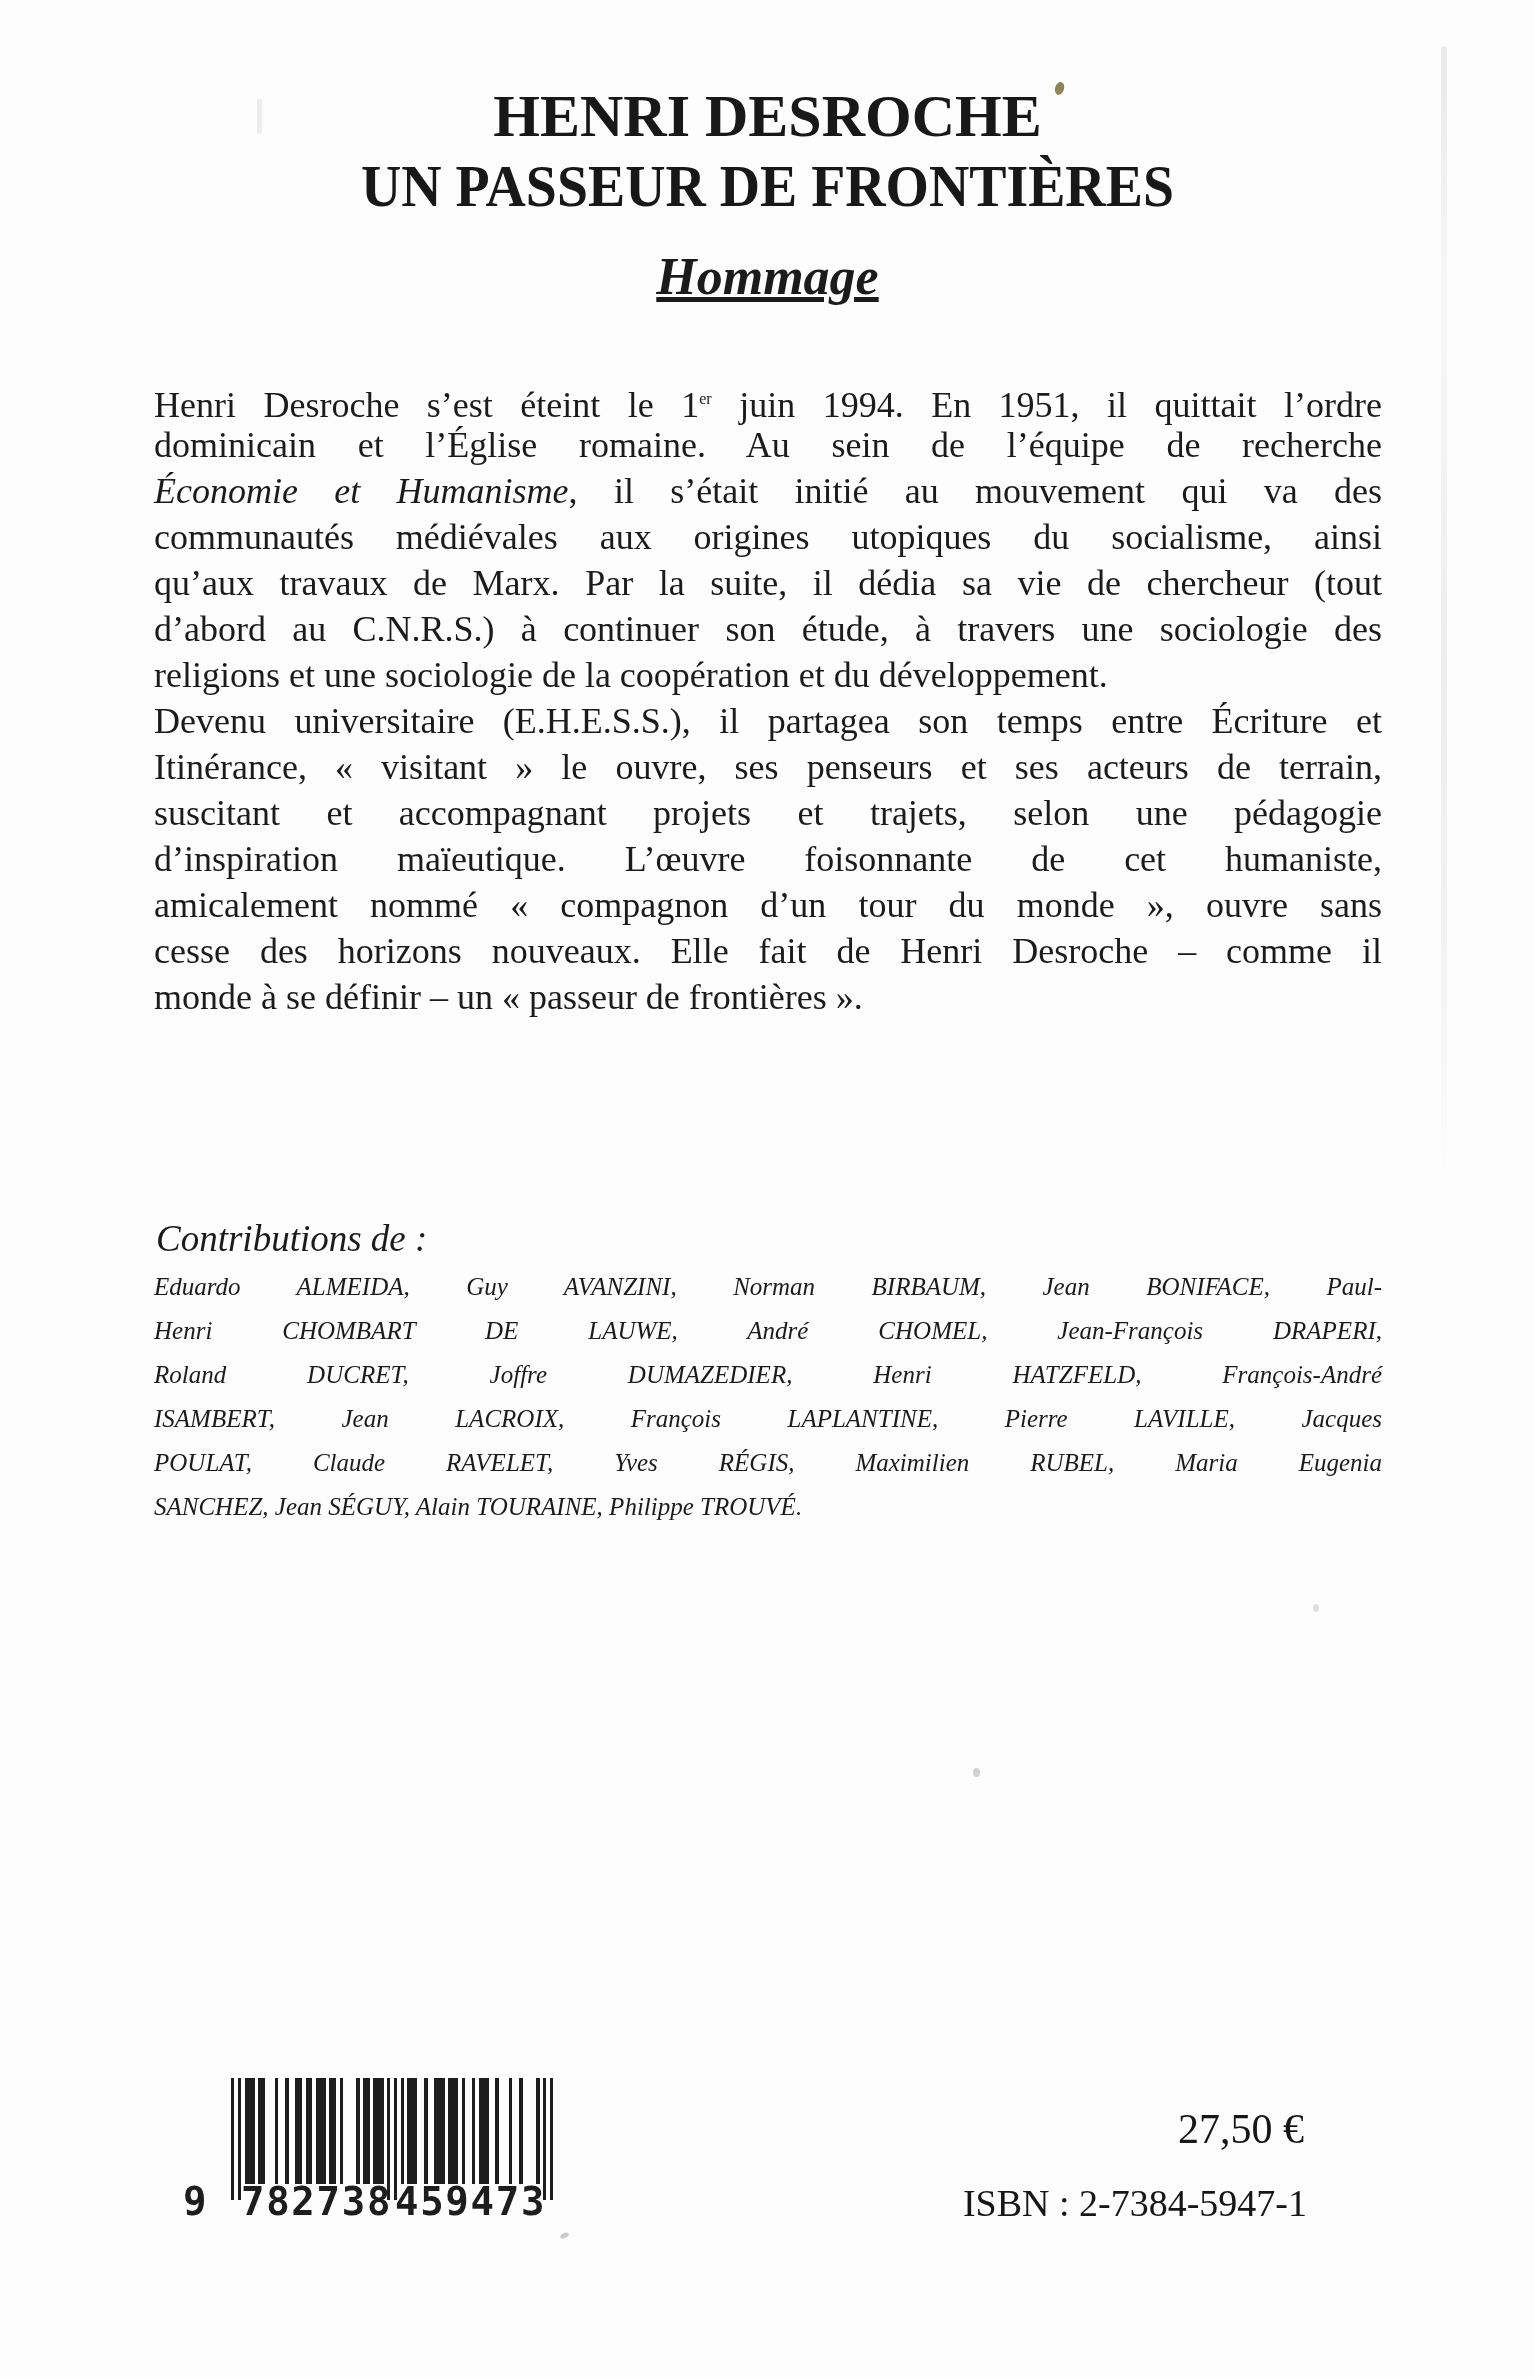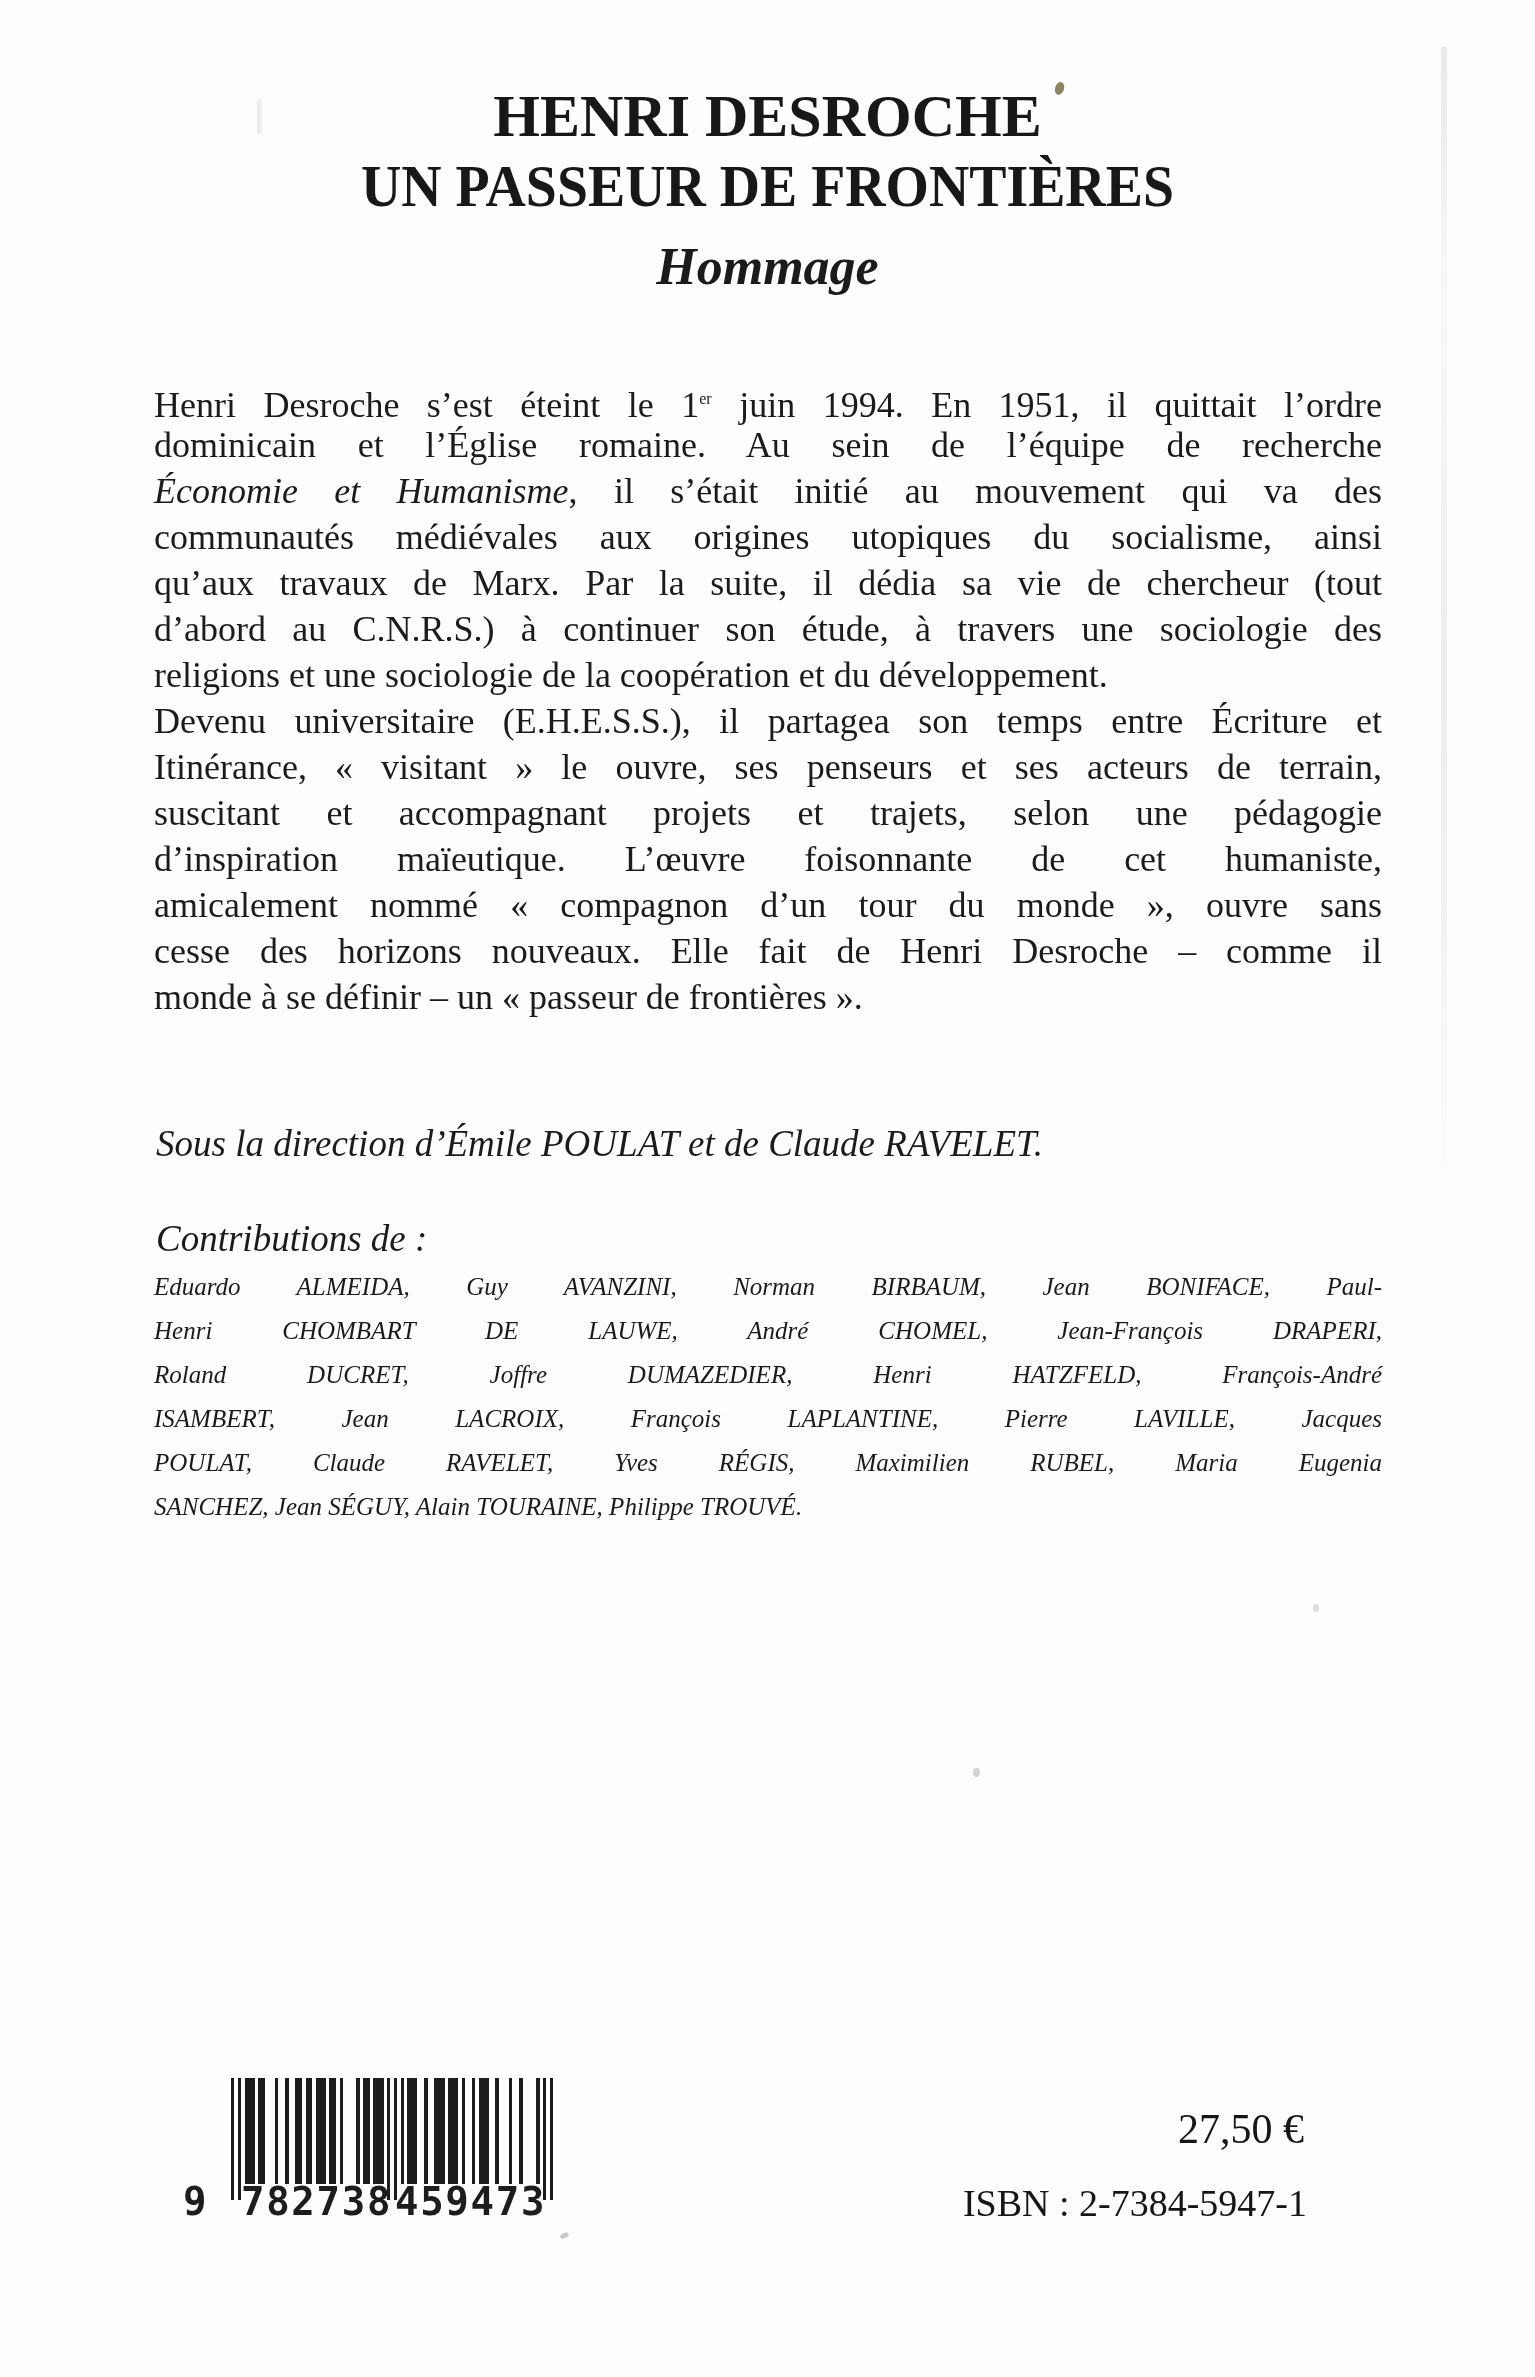--- a/index.html
+++ b/index.html
@@ -6,21 +6,21 @@
   html,body{margin:0;padding:0;background:#ffffff;}
   .page{
     position:relative; width:1535px; height:2377px;
     background:#fdfdfd; overflow:hidden;
     font-family:"Liberation Serif", serif; color:#1b1b1b;
   }
   
   .title-block{position:absolute;top:81px;left:0;width:100%;text-align:center;}
   .title-line{font-weight:bold;font-size:60px;line-height:70px;letter-spacing:0px;color:#181818;}
   .title-line.l2{transform:scaleX(.93);transform-origin:50% 50%;}
-  .subtitle{margin-top:16px;font-size:52px;line-height:60px;font-weight:bold;font-style:italic;}
+  .subtitle{margin-top:26px;font-size:52px;line-height:60px;font-weight:bold;font-style:italic;text-decoration:underline;}
   
   .synopsis{position:absolute;top:376px;left:154px;width:1228px;font-size:36px;}
   .synopsis .line{height:46px;line-height:46px;text-align:justify;text-align-last:justify;}
   .synopsis .line.para-end{text-align-last:left;}
   .it{font-style:italic;}
   .sup{font-size:16px;vertical-align:13.4px;}
   
   .direction{position:absolute;top:1120px;left:156px;width:1228px;
              font-size:37px;line-height:47px;font-style:italic;}
   .contrib-head{position:absolute;top:1215px;left:156px;font-size:37px;line-height:47px;font-style:italic;}
@@ -71,21 +71,20 @@
       <div class="line para-end"><span>religions et une sociologie de la coopération et du développement.</span></div>
       <div class="line"><span>Devenu universitaire (E.H.E.S.S.), il partagea son temps entre Écriture et</span></div>
       <div class="line"><span>Itinérance, « visitant » le ouvre, ses penseurs et ses acteurs de terrain,</span></div>
       <div class="line"><span>suscitant et accompagnant projets et trajets, selon une pédagogie</span></div>
       <div class="line"><span>d’inspiration maïeutique. L’œuvre foisonnante de cet humaniste,</span></div>
       <div class="line"><span>amicalement nommé « compagnon d’un tour du monde », ouvre sans</span></div>
       <div class="line"><span>cesse des horizons nouveaux. Elle fait de Henri Desroche – comme il</span></div>
       <div class="line para-end"><span>monde à se définir – un « passeur de frontières ».</span></div>
     </div>
 
-  <div class="direction">Sous la direction d’Émile POULAT et de Claude RAVELET.</div>
 
   <div class="contrib-head">Contributions de :</div>
 
   <div class="contributors" id="contributors">
       <div class="line"><span>Eduardo ALMEIDA, Guy AVANZINI, Norman BIRBAUM, Jean BONIFACE, Paul-</span></div>
       <div class="line"><span>Henri CHOMBART DE LAUWE, André CHOMEL, Jean-François DRAPERI,</span></div>
       <div class="line"><span>Roland DUCRET, Joffre DUMAZEDIER, Henri HATZFELD, François-André</span></div>
       <div class="line"><span>ISAMBERT, Jean LACROIX, François LAPLANTINE, Pierre LAVILLE, Jacques</span></div>
       <div class="line"><span>POULAT, Claude RAVELET, Yves RÉGIS, Maximilien RUBEL, Maria Eugenia</span></div>
       <div class="line para-end"><span>SANCHEZ, Jean SÉGUY, Alain TOURAINE, Philippe TROUVÉ.</span></div>

